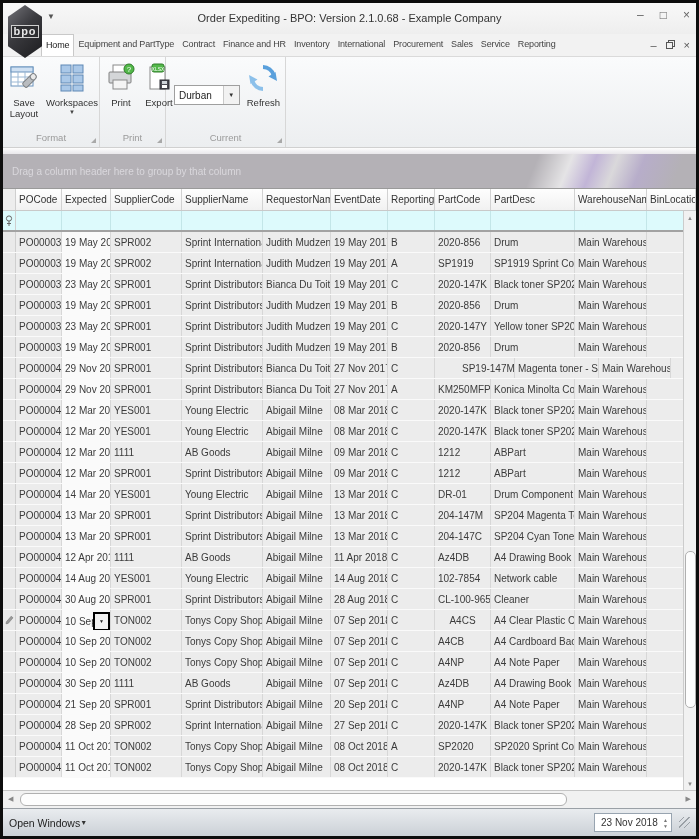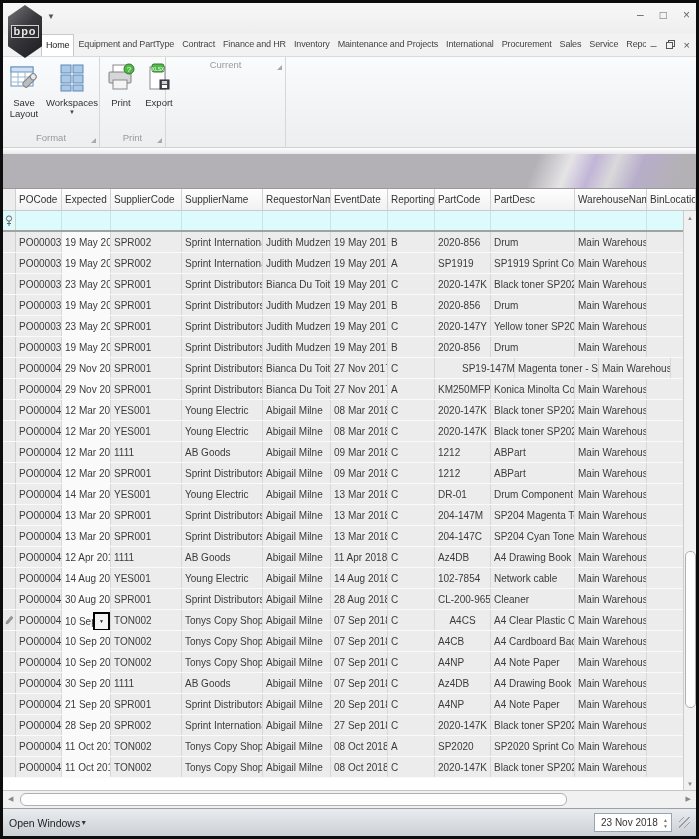--- a/index.html
+++ b/index.html
@@ -86,35 +86,35 @@
 </head>
 <body>
 
 <div class="window">
 
   <div class="titlebar">
     <div class="logo">
         <span>bpo</span>
       </div>
     <span class="qat-arrow">▼</span>
+    <div class="title">Order Expediting - BPO: Version 2.1.0.68 - Example Company</div>
     <div class="win-controls">
       <span>–</span>
       <span>□</span>
       <span>×</span>
     </div>
   </div>
 
   <div class="tabrow">
     <div class="tabs">
         <div class="tab active">Home</div>
         <div class="tab">Equipment and PartType</div>
         <div class="tab">Contract</div>
         <div class="tab">Finance and HR</div>
         <div class="tab">Inventory</div>
-        <div class="tab">Maintenance and Projects</div>
         <div class="tab">International</div>
         <div class="tab">Procurement</div>
         <div class="tab">Sales</div>
         <div class="tab">Service</div>
         <div class="tab">Reporting</div>
       </div>
     <div class="mdi-controls">
       <span>–</span>
       <span>
         <svg width="9" height="9" viewBox="0 0 9 9">
@@ -197,31 +197,49 @@
           <span>Export</span>
         </div>
       </div>
       <div class="rgroup-label">
         <span>Print</span>
         <span class="launcher"></span>
       </div>
     </div>
 
     <div class="rgroup" style="width:120px;">
+      <div class="rgroup-content">
+        <div class="combo">
+          <span>Durban</span>
+          <span class="arrow-btn">▼</span>
+        </div>
+        <div class="rbtn">
+          <span class="icon">
+            <svg width="32" height="32" viewBox="0 0 32 32">
+              <path d="M16 5 A11 11 0 0 1 26.5 13" fill="none" stroke="#5aa0dc" stroke-width="4"></path>
+              <polygon points="28.5,10 30,19 21.5,14.5" fill="#5aa0dc"></polygon>
+              <path d="M16 27 A11 11 0 0 1 5.5 19" fill="none" stroke="#8cc0ea" stroke-width="4"></path>
+              <polygon points="3.5,22 2,13 10.5,17.5" fill="#8cc0ea"></polygon>
+            </svg>
+          </span>
+          <span>Refresh</span>
+        </div>
+      </div>
       <div class="rgroup-label">
         <span>Current</span>
         <span class="launcher"></span>
       </div>
     </div>
     <div style="flex:1;"></div>
   </div>
 
   <div class="ribbon-edge"></div>
 
   <div class="groupby">
+    <span>Drag a column header here to group by that column</span>
     <div class="swoosh"></div>
   </div>
 
   <div class="grid">
     <div class="grid-header">
         <div class="ind"></div>
         <div class="hcell" style="width: 46px;">POCode</div>
         <div class="hcell" style="width: 49px;">Expected</div>
         <div class="hcell" style="width: 71px;">SupplierCode</div>
         <div class="hcell" style="width: 81px;">SupplierName</div>
@@ -494,21 +512,21 @@
         </div>
         <div class="grow">
           <div class="ind"></div>
           <div class="gcell" style="width: 46px;">PO0000452</div>
           <div class="gcell expected" style="width: 49px;">30 Aug 2018</div>
           <div class="gcell" style="width: 71px;">SPR001</div>
           <div class="gcell" style="width: 81px;">Sprint Distributors Local</div>
           <div class="gcell" style="width: 68px;">Abigail Milne</div>
           <div class="gcell" style="width: 57px;">28 Aug 2018</div>
           <div class="gcell" style="width: 47px;">C</div>
-          <div class="gcell" style="width: 56px;">CL-200-965</div>
+          <div class="gcell" style="width: 56px;">CL-100-965</div>
           <div class="gcell" style="width: 84px;">Cleaner</div>
           <div class="gcell" style="width: 72px;">Main Warehouse</div>
           <div class="gcell" style="flex: 1 1 0%; width: auto;"></div>
         </div>
         <div class="grow">
           <div class="ind">
             <svg width="9" height="10" viewBox="0 0 9 10">
               <path d="M1 8.8 L1.4 6.8 L6.2 1.2 L8 2.8 L3.2 8.4 Z" fill="#9a9a9a" stroke="#6e6e6e" stroke-width="0.5"></path>
             </svg>
           </div>

